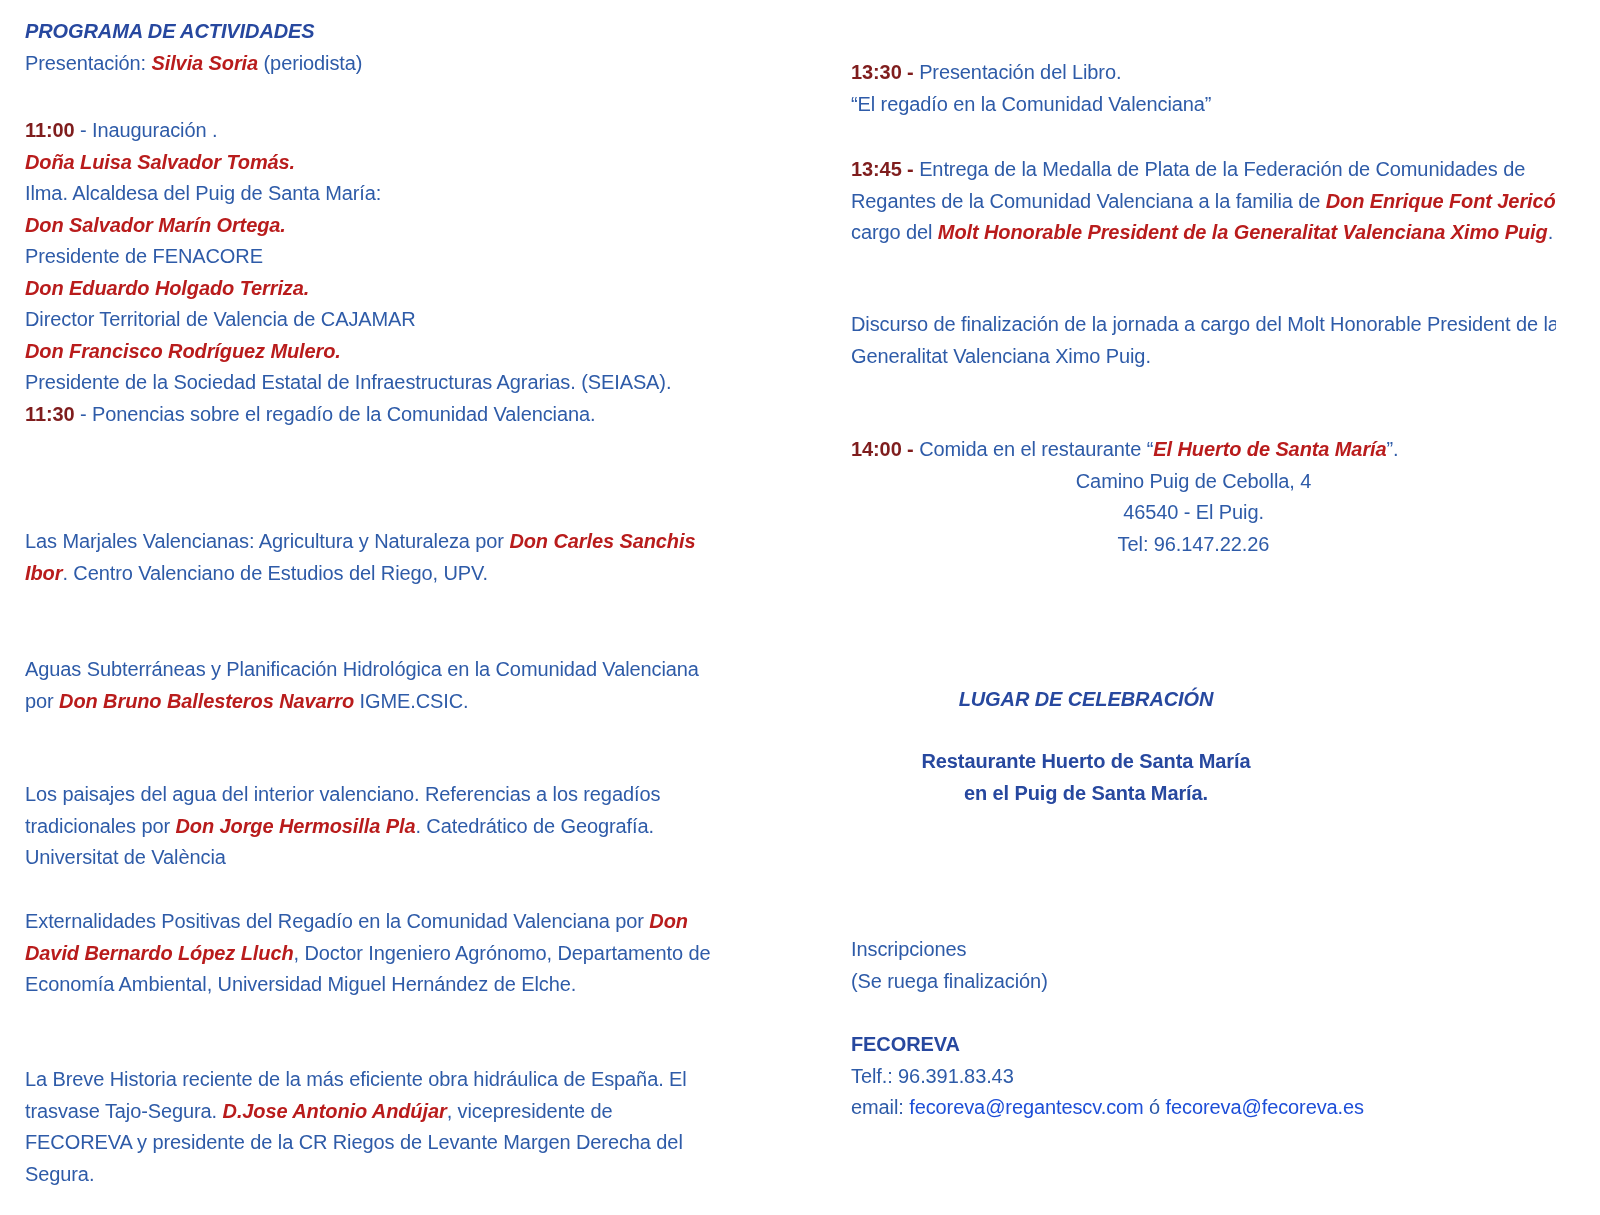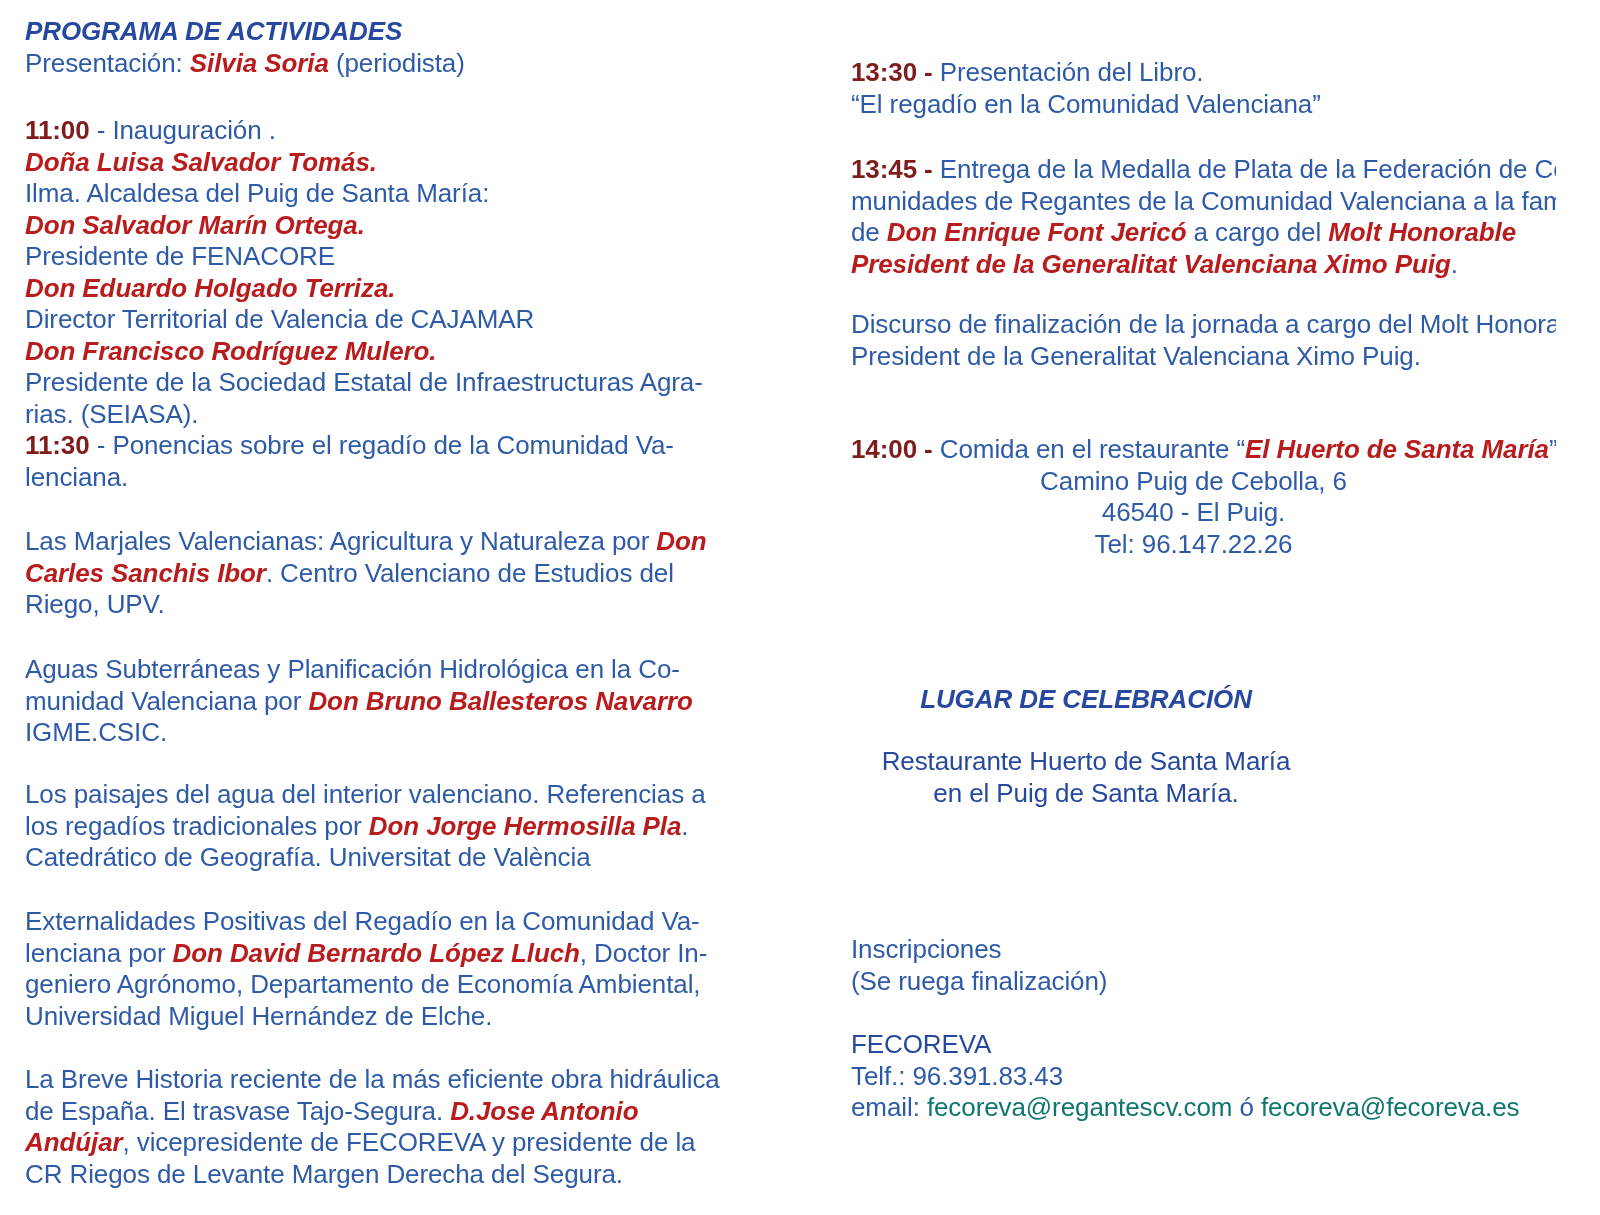--- a/index.html
+++ b/index.html
@@ -2,38 +2,38 @@
 <html><head>
 <meta charset="utf-8">
 <style>
   html, body { margin: 0; padding: 0; background: #ffffff; }
   .page {
     position: relative;
     width: 1556px;
     height: 1215px;
     background: #ffffff;
     font-family: "Liberation Sans", sans-serif;
-    font-size: 26px;
+    font-size: 20px;
     line-height: 31.5px;
     color: #2e5ba8;
     letter-spacing: -0.1px;
     overflow: hidden;
   }
   .block {
     position: absolute;
     hyphens: manual;
     -webkit-hyphens: manual;
     word-spacing: normal;
   }
   .center { text-align: center; }
   .c-time  { font-weight: 700; color: #7f1d1d; }
   .c-name  { font-weight: 700; font-style: italic; color: #b91c1c; }
   .c-hdr   { font-weight: 700; font-style: italic; color: #27489f; }
-  .c-bold  { font-weight: 400; color: #27489f; }
-  .c-email { color: #0f766e; text-align: center; }
+  .c-bold  { font-weight: 700; color: #27489f; }
+  .c-email { color: #1d4ed8; text-align: center; }
 </style>
 </head>
 <body>
 
 <div class="page">
 
   <div class="block" style="left:25px; top:16px; width:695px;"><span class="c-hdr">PROGRAMA DE ACTIVIDADES</span><br><span>Presentación: </span><span class="c-name">Silvia Soria</span><span> (periodista)</span></div>
 
   <div class="block" style="left:25px; top:115px; width:695px;"><span class="c-time">11:00</span><span> - Inauguración .</span><br><span class="c-name">Doña Luisa Salvador Tomás.</span><br><span>Ilma. Alcaldesa del Puig de Santa María:</span><br><span class="c-name">Don Salvador Marín Ortega.</span><br><span>Presidente de FENACORE</span><br><span class="c-name">Don Eduardo Holgado Terriza.</span><br><span>Director Territorial de Valencia de CAJAMAR</span><br><span class="c-name">Don Francisco Rodríguez Mulero.</span><br><span>Presidente de la Sociedad Estatal de Infraestructuras Agra­rias. (SEIASA).</span><br><span class="c-time">11:30</span><span> - Ponencias sobre el regadío de la Comunidad Va­lenciana.</span></div>
 
@@ -48,21 +48,21 @@
   <div class="block" style="left:25px; top:1064px; width:695px;"><span>La Breve Historia reciente de la más eficiente obra hidráuli­ca de España. El trasvase Tajo-Segura. </span><span class="c-name">D.Jose Antonio Andújar</span><span>, vicepresidente de FECOREVA y presidente de la CR Riegos de Levante Margen Derecha del Segura.</span></div>
 
   <div class="block" style="left:851px; top:57px; width:752px;"><span class="c-time">13:30 -</span><span> Presentación del Libro.</span><br><span>“El regadío en la Comunidad Valenciana”</span></div>
 
   <div class="block" style="left:851px; top:154px; width:752px;"><span class="c-time">13:45 -</span><span> Entrega de la Medalla de Plata de la Federación de Co­munidades de Regantes de la Comunidad Valenciana a la fami­lia de </span><span class="c-name">Don Enrique Font Jericó</span><span> a cargo del </span><span class="c-name">Molt Honorable President de la Generalitat Valenciana Ximo Puig</span><span>.</span></div>
 
   <div class="block" style="left:851px; top:309px; width:752px;"><span>Discurso de finalización de la jornada a cargo del Molt Honora­ble President de la Generalitat Valenciana Ximo Puig.</span></div>
 
   <div class="block" style="left:851px; top:434px; width:752px;">
     <div><span class="c-time">14:00 -</span><span> Comida en el restaurante “</span><span class="c-name">El Huerto de Santa María</span><span>”.</span></div>
-    <div class="center" style="width:685px;"><span>Camino Puig de Cebolla, 6</span><br><span>46540 - El Puig.</span><br><span>Tel: 96.147.22.26</span></div>
+    <div class="center" style="width:685px;"><span>Camino Puig de Cebolla, 4</span><br><span>46540 - El Puig.</span><br><span>Tel: 96.147.22.26</span></div>
   </div>
 
   <div class="block center" style="left:851px; top:684px; width:470px;text-align:center;"><span class="c-hdr">LUGAR DE CELEBRACIÓN</span></div>
 
   <div class="block center" style="left:851px; top:746px; width:470px;"><span class="c-bold">Restaurante Huerto de Santa María</span><br><span class="c-bold">en el Puig de Santa María.</span></div>
 
   <div class="block" style="left:851px; top:934px; width:752px;"><span>Inscripciones</span><br><span>(Se ruega finalización)</span></div>
 
   <div class="block" style="left:851px; top:1029px; width:752px;"><span class="c-bold">FECOREVA</span><br><span>Telf.: 96.391.83.43</span><br><span>email: </span><span class="c-email">fecoreva@regantescv.com</span><span> ó </span><span class="c-email">fecoreva@fecoreva.es</span></div>
 

